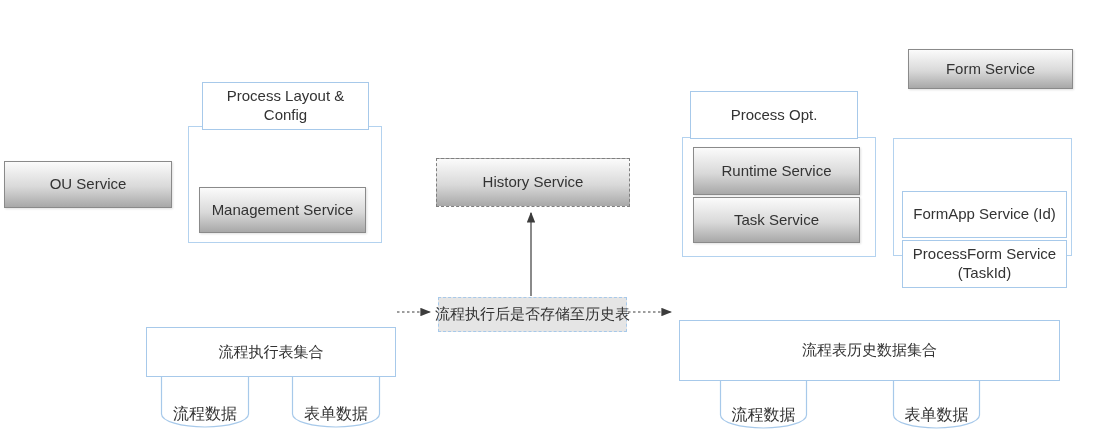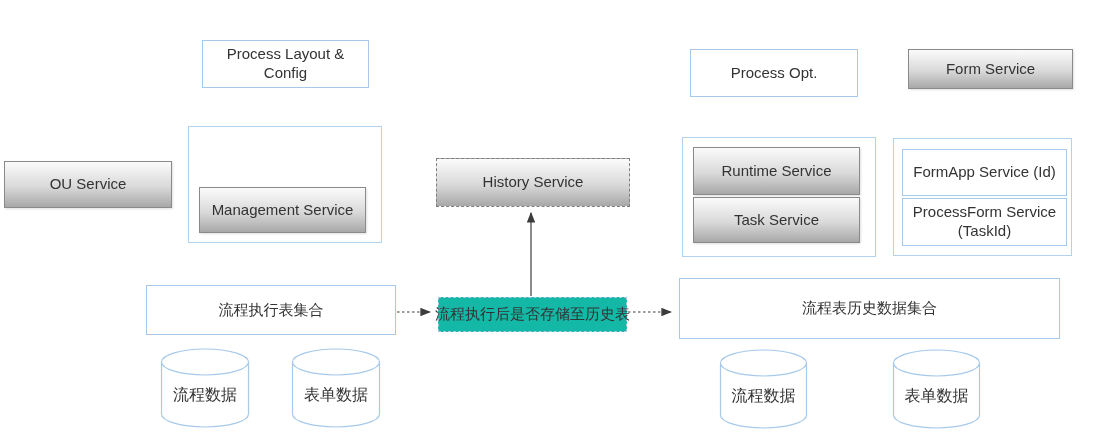--- a/index.html
+++ b/index.html
@@ -38,39 +38,41 @@
     border: 1px solid #8a8a8a;
     box-shadow: 1px 1px 2px rgba(0,0,0,0.12);
   }
   .gray-dashed {
     background: linear-gradient(180deg, #fbfbfb 0%, #d9d9d9 55%, #a8a8a8 100%);
     border: 1px dashed #7f7f7f;
   }
   .blue {
     background: #ffffff;
     border: 1px solid #a7c9ea;
+    margin-top: 42px;
   }
   .blue-dashed {
-    background: #14b8a6;
+    background: #e5e5e5;
     border: 1px dashed #a7c9ea;
     font-size: 14px;
     white-space: nowrap;
   }
   .group {
     position: absolute;
     box-sizing: border-box;
     background: #ffffff;
     border: 1px solid #b3d2ef;
   }
   .cn { font-size: 15px; }
   .cyl-label {
     position: absolute;
     text-align: center;
     font-size: 16px;
     color: #333333;
+    margin-top: 19px;
   }
   .conn-dash {
     stroke: #3c3c3c;
     stroke-width: 1.2;
     stroke-dasharray: 2.5 2.5;
     fill: none;
   }
   .conn-solid {
     stroke: #3c3c3c;
     stroke-width: 1.2;

